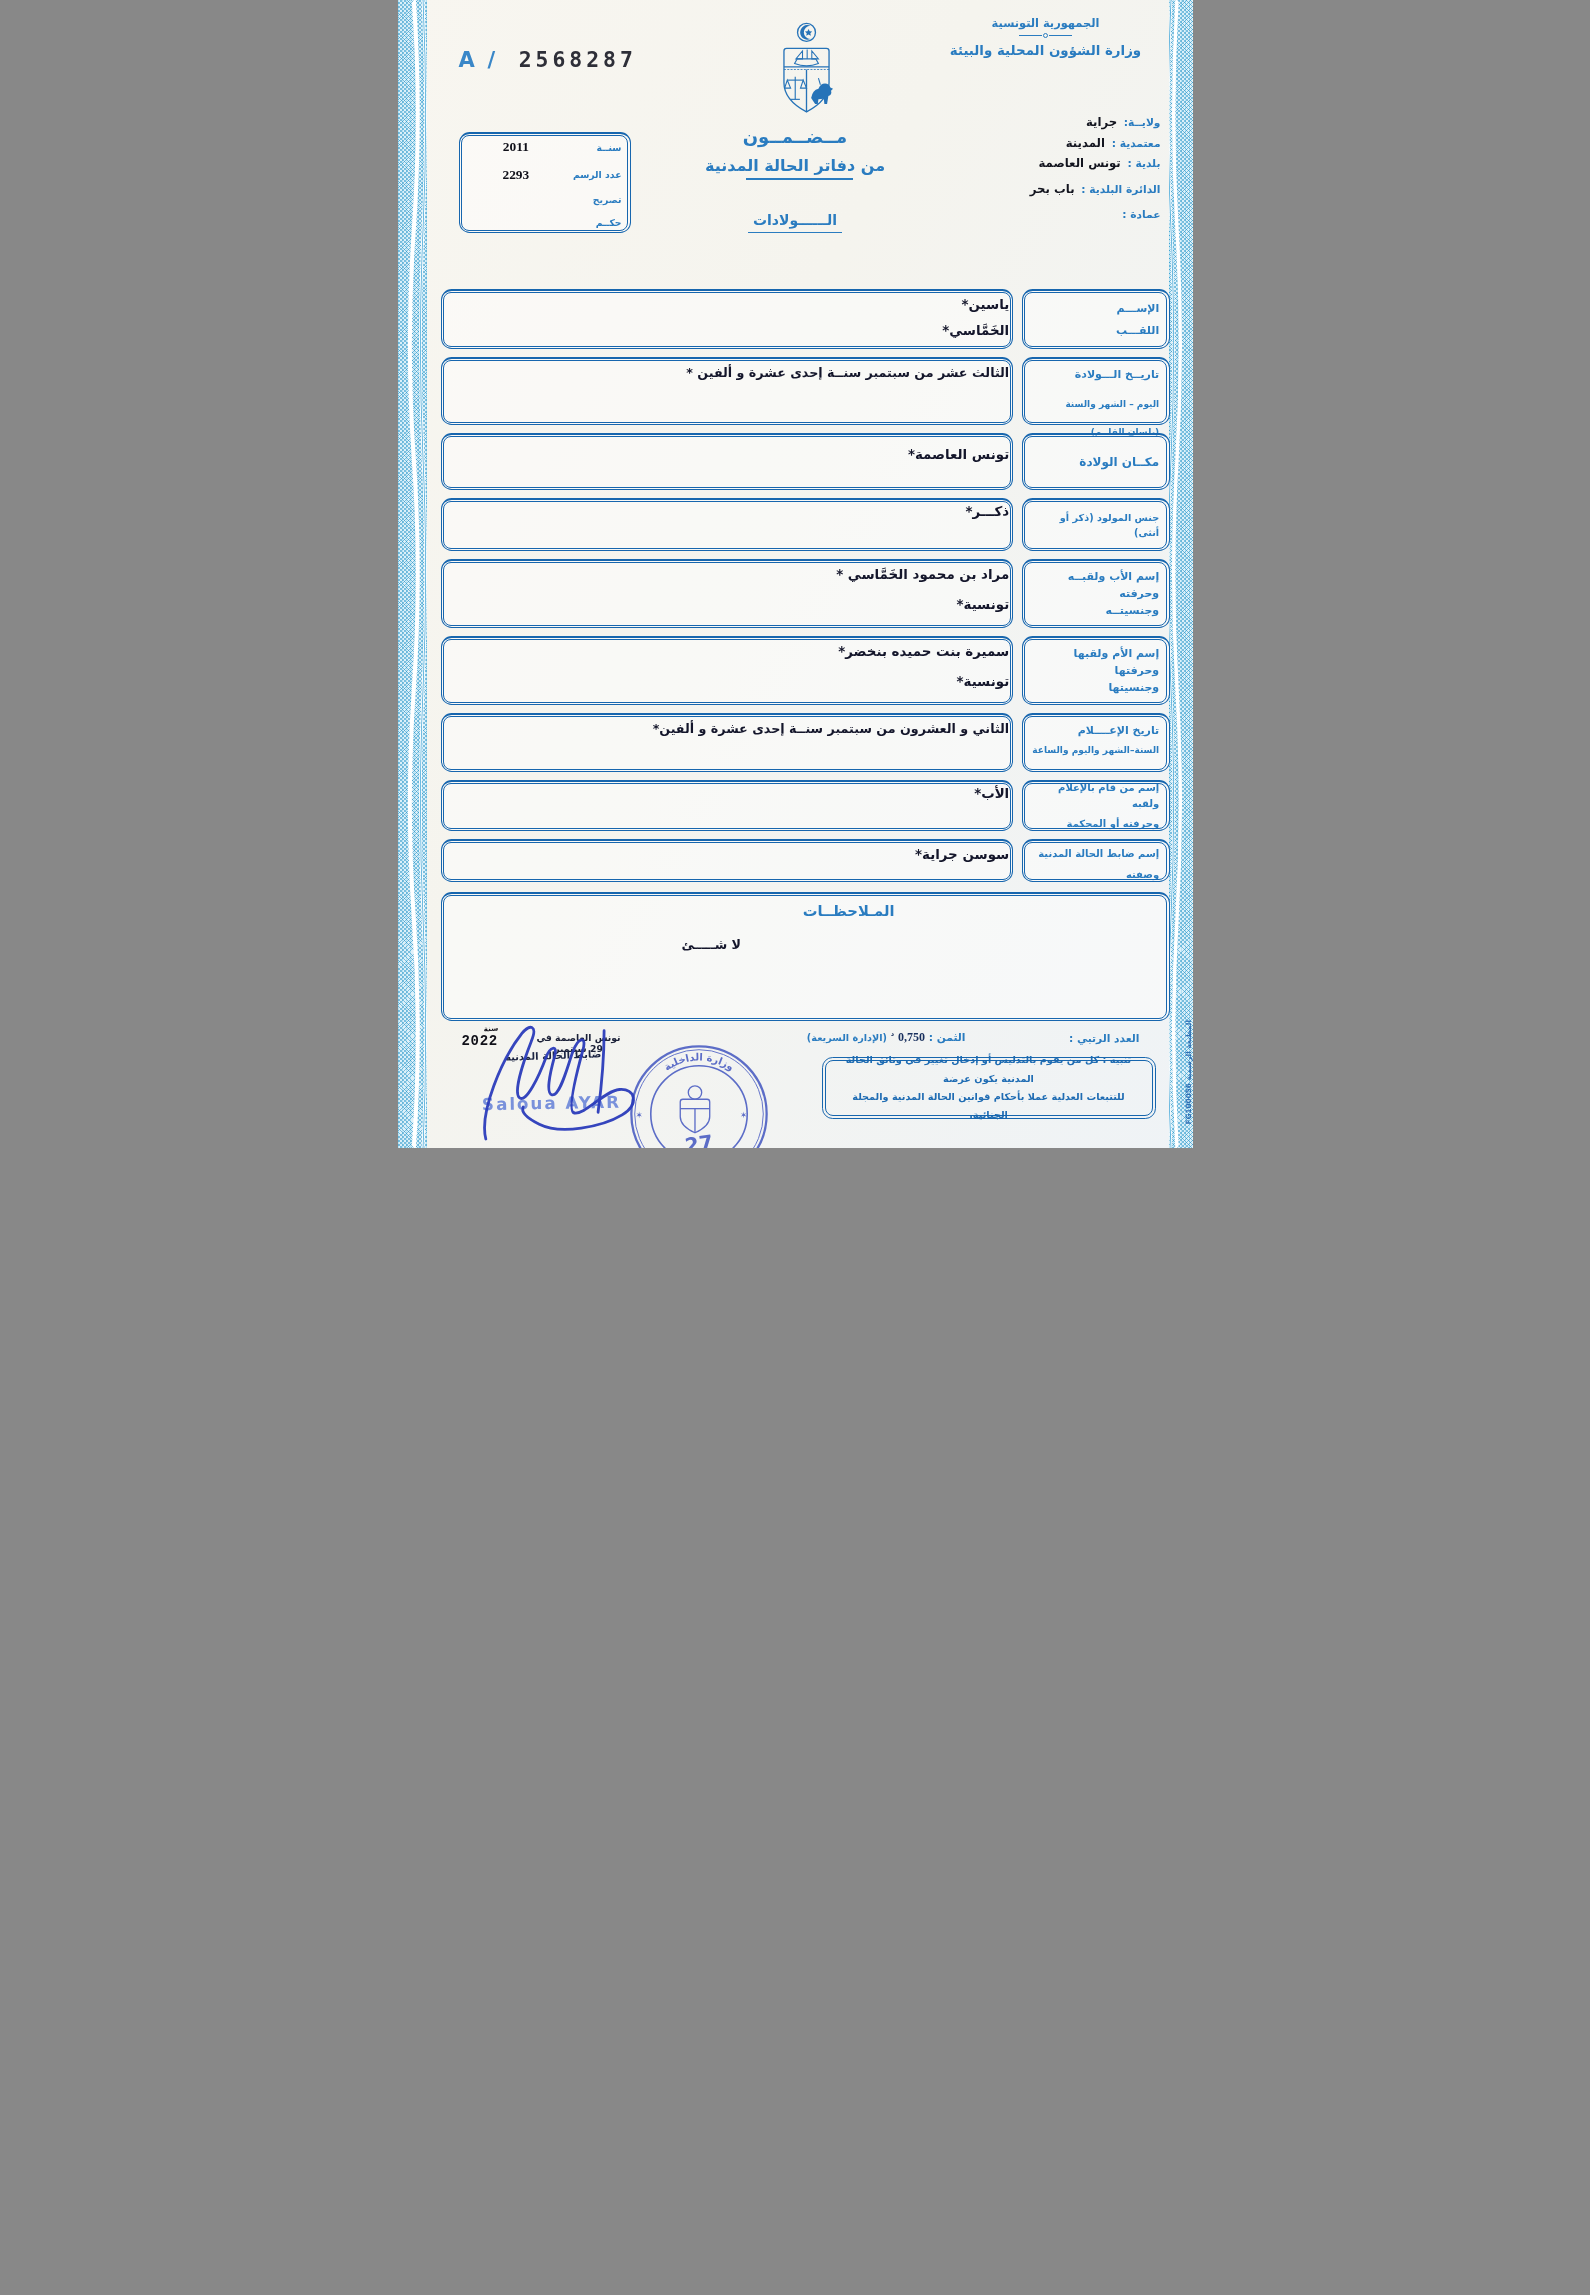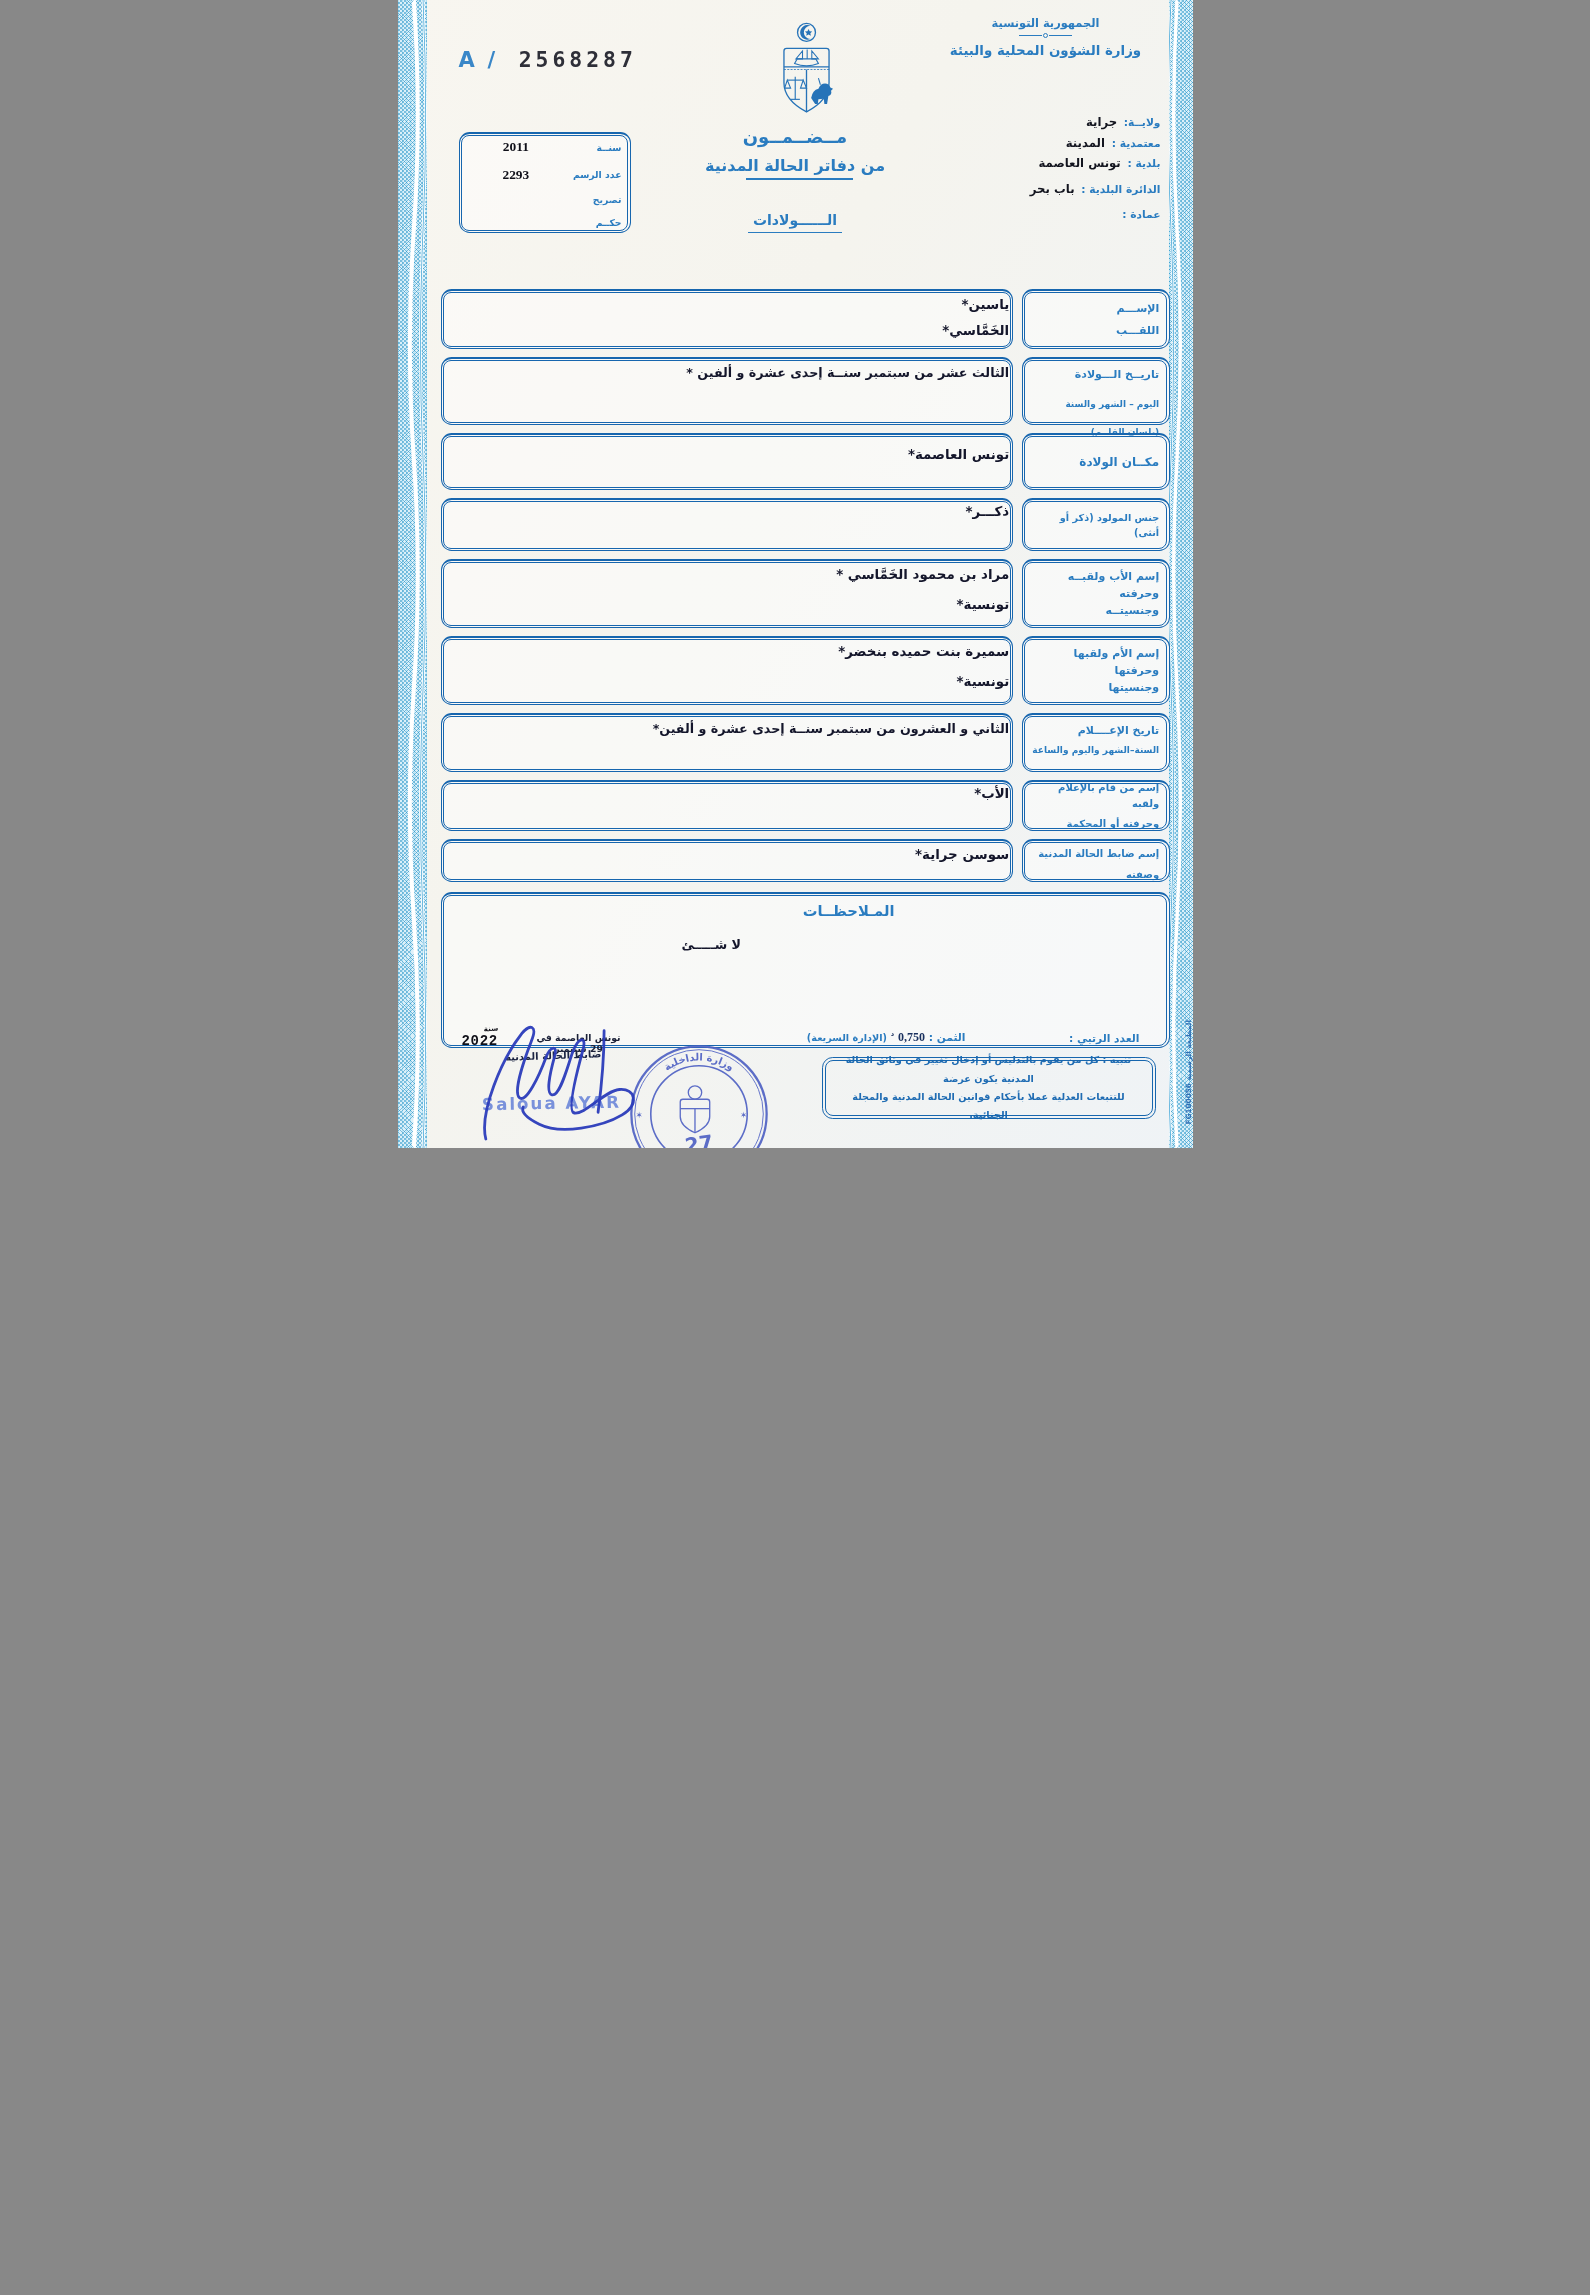--- a/index.html
+++ b/index.html
@@ -87,21 +87,21 @@
   .r8 .lblbox{justify-content:center;gap:5.3px;}
   .r8 .lbl-main{font-size:10px;}
   .r9 .lblbox{gap:5.3px;padding-top:5.3px;}
   .r9 .lbl-main{font-size:10px;}
   .val-gap1{margin-top:6.7px;}
   .val-gap2{margin-top:10.7px;}
   .r3 .val{padding-top:5.3px;}
   .r4 .val,.r8 .val{margin-top:-2.7px;}
   .r2 .val,.r7 .val{font-size:12.7px;}
   
-  .obs{position:absolute;top:892px;right:23px;left:43px;height:156px;z-index:3;}
+  .obs{position:absolute;top:892px;right:23px;left:43px;height:129px;z-index:3;}
   .obs-title{position:absolute;top:8px;left:56%;transform:translateX(-50%);font-size:14.7px;font-weight:700;color:var(--blue);}
   .obs-value{position:absolute;top:43px;left:33%;font-size:12.7px;font-weight:700;color:var(--ink);}
   
   .printnote{
     position:absolute;top:1020px;right:9.3px;z-index:3;
     transform:rotate(-90deg);transform-origin:top right;
     font-size:7.3px;font-weight:700;color:#2f6fb5;white-space:nowrap;direction:rtl;
   }
   
   .ordinal{position:absolute;top:1032px;right:53px;font-size:10.7px;font-weight:700;color:var(--blue);z-index:3;}

